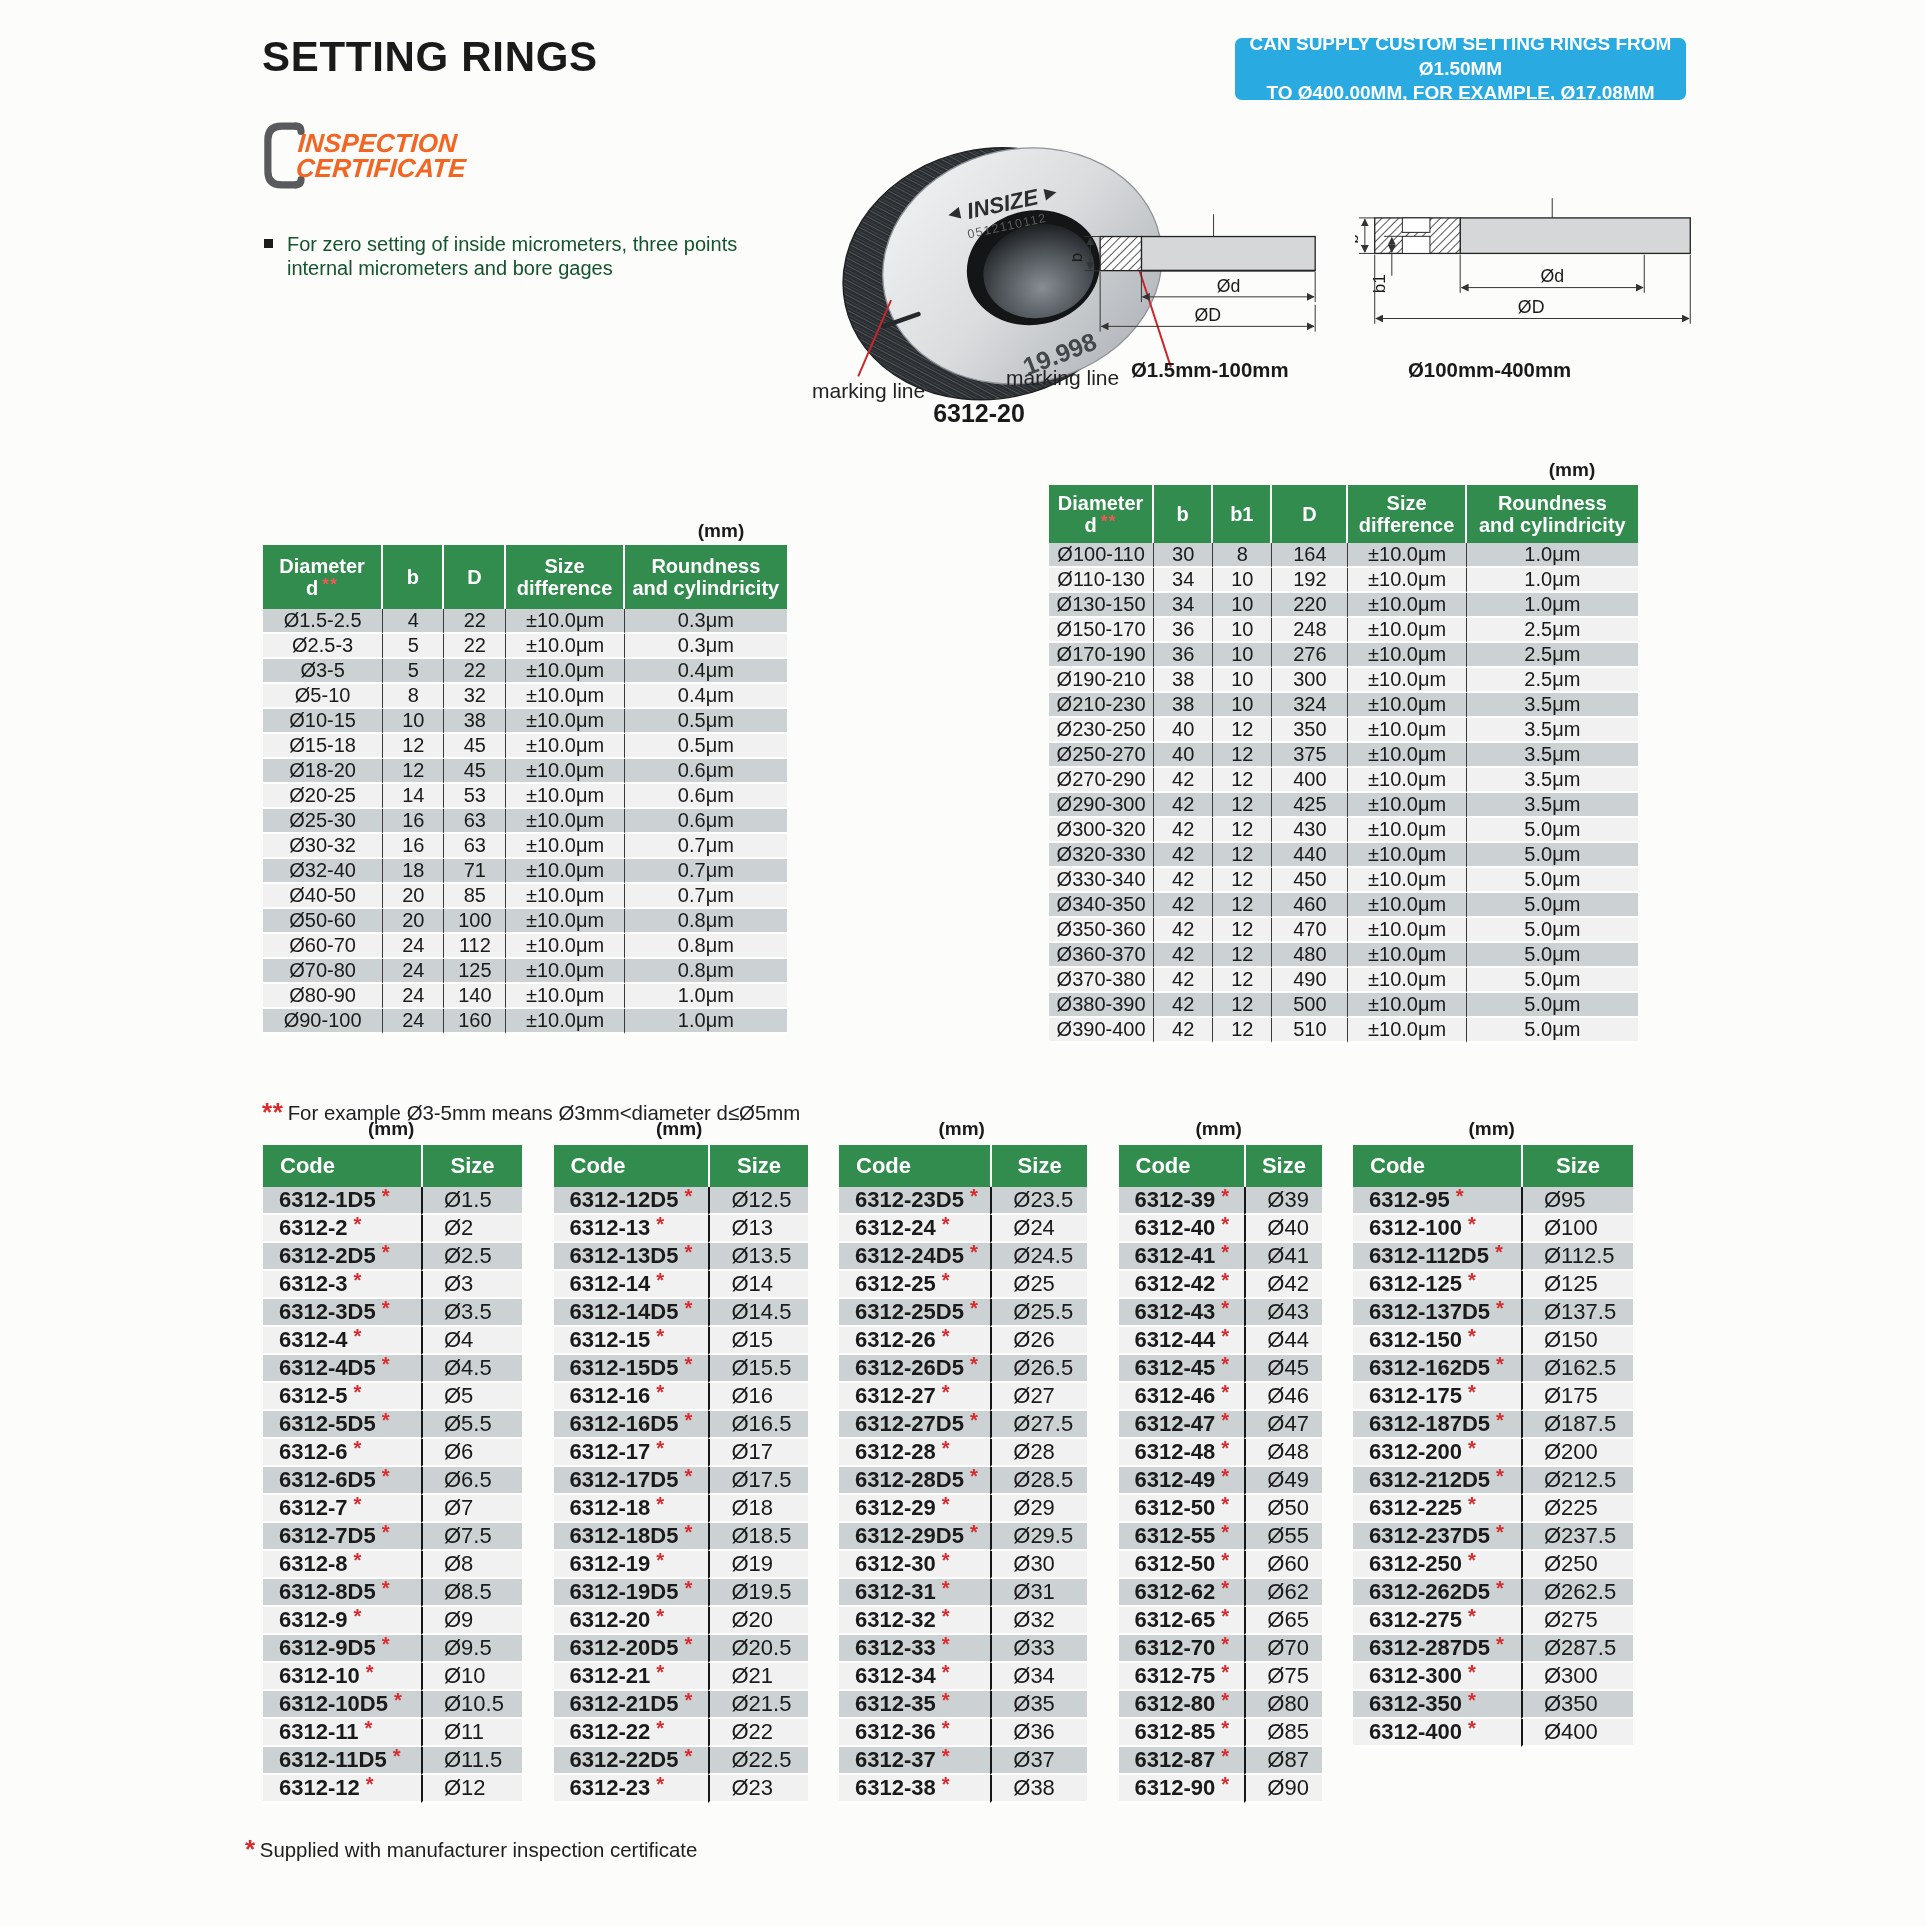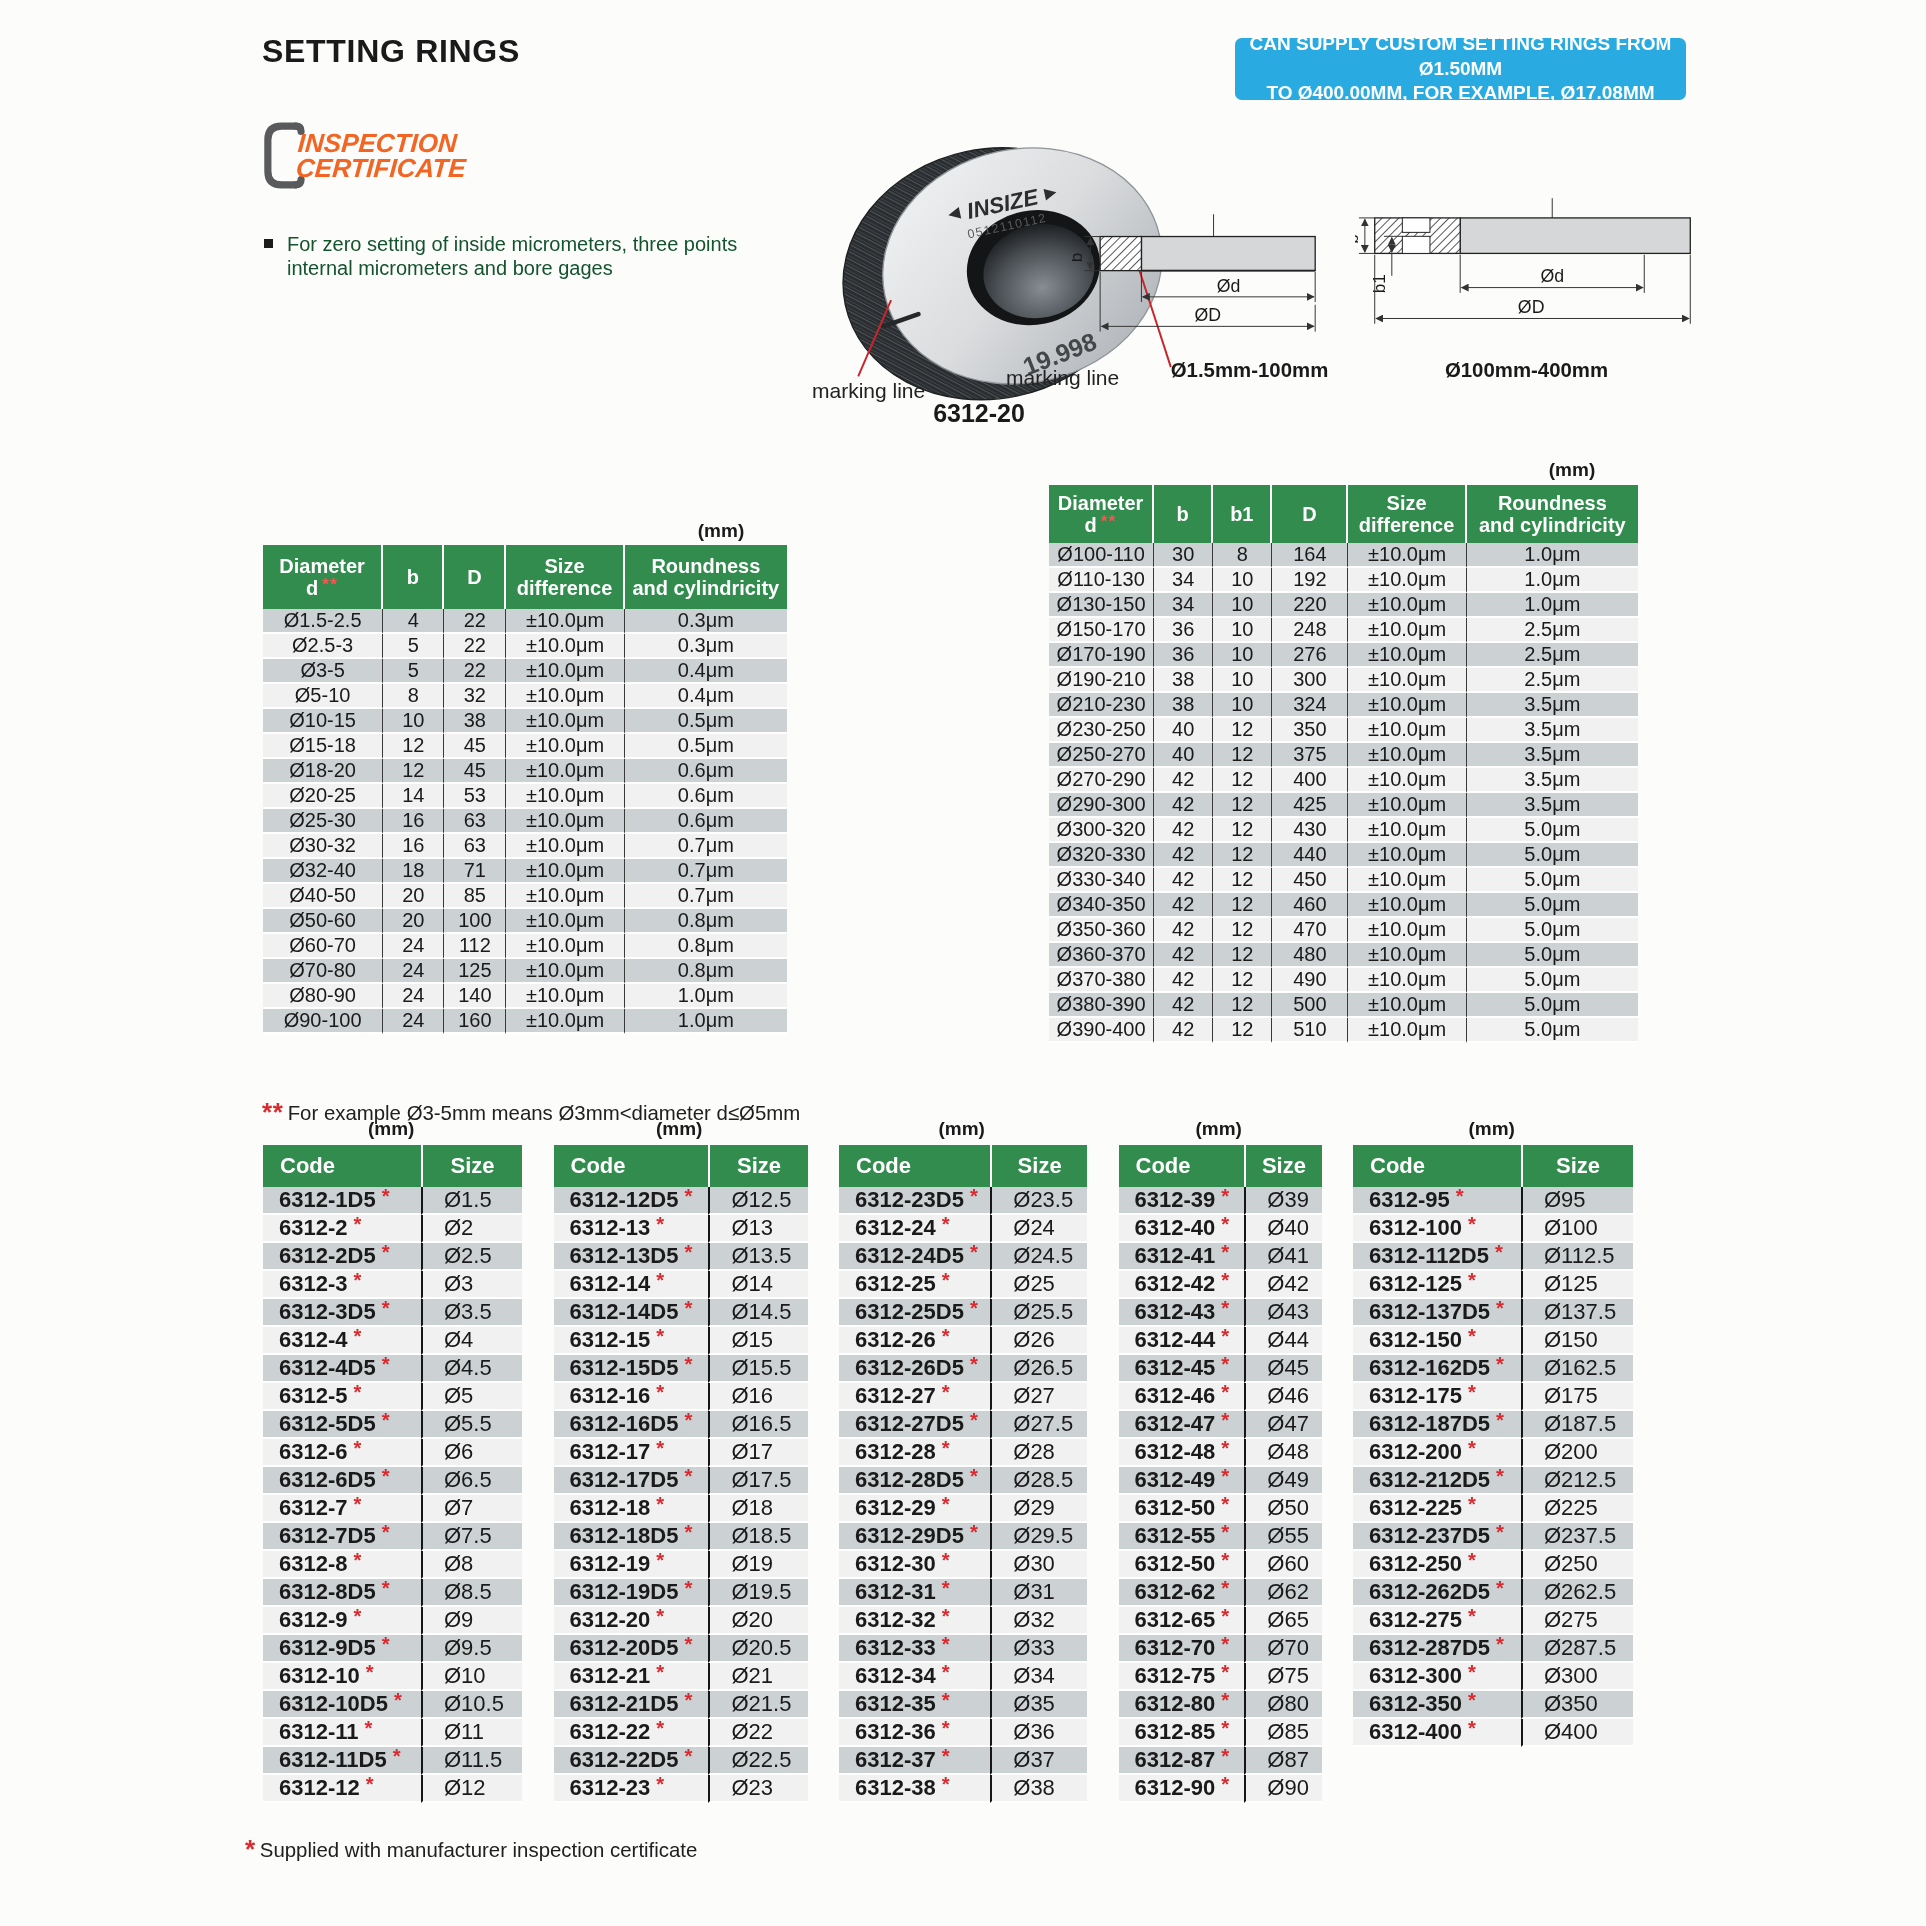--- a/index.html
+++ b/index.html
@@ -6,21 +6,21 @@
     --green:#318c4e; --rowdark:#ccd1d3; --rowlight:#f0f1f0;
     --red:#d92b2f; --blue:#29abe2; --orange:#f26522; --ink:#1a1a1a;
   }
   *{box-sizing:border-box;margin:0;padding:0}
   html,body{background:#fff}
   body{width:1926px;height:1926px;position:relative;overflow:hidden;
        font-family:"Liberation Sans",sans-serif;color:var(--ink);background:#fcfcfb}
   .abs{position:absolute}
 
   
-  .title{left:262px;top:33px;font-size:32px;font-weight:bold;letter-spacing:0.7px}
+  .title{left:262px;top:33px;font-size:42px;font-weight:bold;letter-spacing:0.7px}
   .banner{left:1235px;top:38px;width:451px;height:62px;background:var(--blue);
           border-radius:6.6px;display:flex;align-items:center;justify-content:center;
           color:#fff;font-weight:bold;font-size:19px;text-align:center;white-space:pre-line;line-height:1.3}
   .badge{left:262px;top:120px;display:flex;align-items:center}
   .badge-text{margin-left:-8px;color:var(--orange);font-weight:bold;font-style:italic;
               font-size:26px;line-height:0.98;transform:skewX(-4deg);letter-spacing:0}
   .bullets{left:262px;top:232px;width:599px;list-style:none}
   .bullets li{position:relative;padding-left:25px;font-size:20px;line-height:24px;
               white-space:pre-line;color:#14532d}
   .bullets li::before{content:"";position:absolute;left:2px;top:7.2px;width:8.6px;height:8.6px;background:#1c1c1c}
@@ -28,21 +28,21 @@
   
   .ring-wrap{left:842px;top:132px;width:349px;height:289px}
   .marking-label{font-size:21px;color:#222}
   .ml-left{left:812px;top:379px;width:164px}
   .ml-right{left:1006px;top:366px;width:171px}
   .ring-caption{left:900px;top:399px;width:158px;text-align:center;font-weight:bold;font-size:25px}
 
   
   .diagA{left:1072px;top:209px;width:270px;height:139px}
   .diagB{left:1355px;top:194px;width:355px;height:153px}
-  .diag-caption{font-weight:bold;font-size:20.4px;text-align:center}
+  .diag-caption{font-weight:bold;font-size:20.4px;text-align:left}
   .capA{left:1131px;top:359px;width:237px}
   .capB{left:1408px;top:359px;width:237px}
   svg text{font-family:"Liberation Sans",sans-serif}
 
   
   .unit{font-weight:bold;font-size:19px;text-align:center}
   .unit-sm{left:655px;top:520px;width:132px}
   .unit-lg{left:1506px;top:459px;width:132px}
 
   

